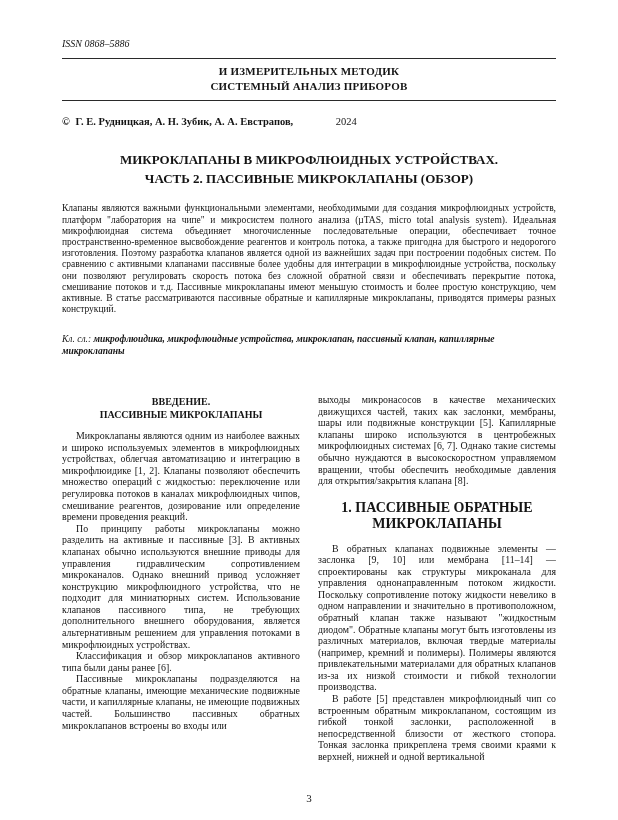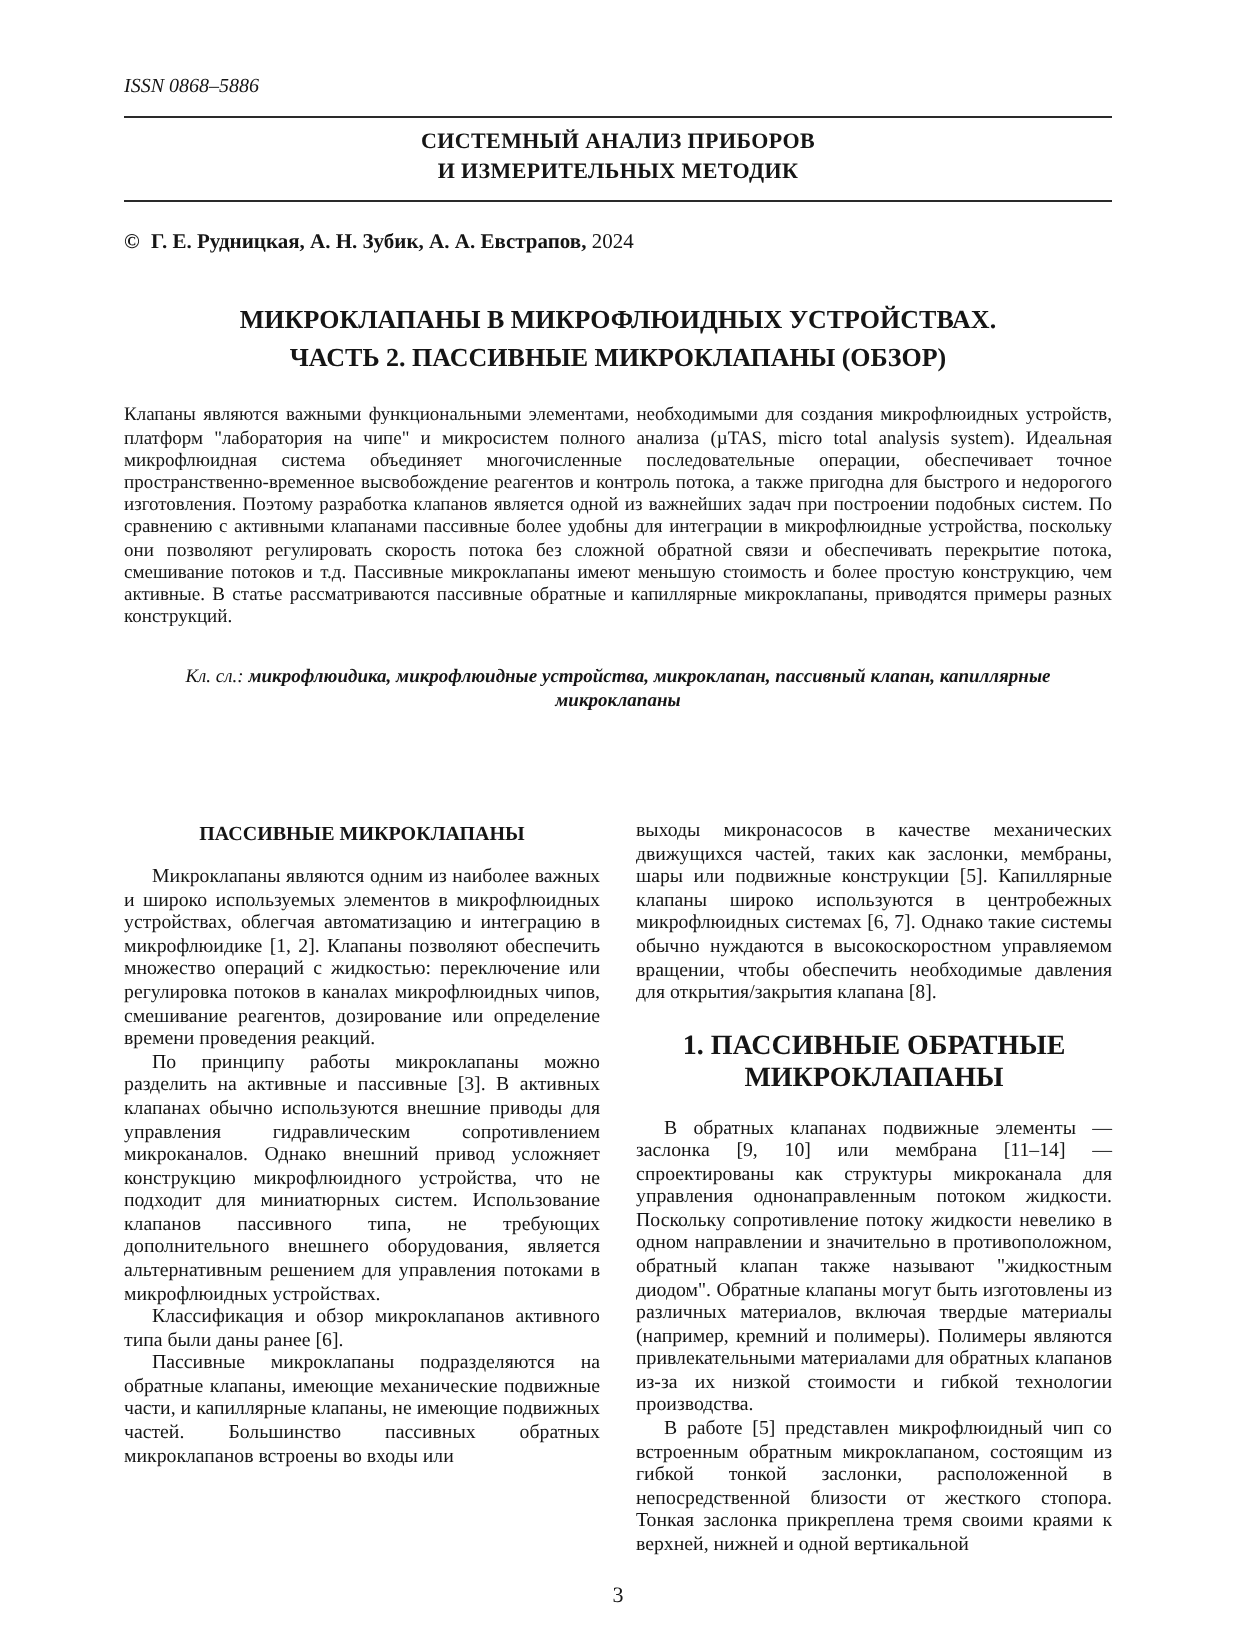--- a/index.html
+++ b/index.html
@@ -46,40 +46,40 @@
     font-style: italic;
     font-size: 10px;
     margin-bottom: 22px;
   }
   .byline {
     font-size: 10.5px;
     margin-bottom: 24px;
   }
   .byline .cc { font-weight: bold; margin-right: 3px; }
   .byline .authors { font-weight: bold; margin-top: 16px; }
-  .byline .year { font-weight: normal; }
+  .byline .year { font-weight: normal; margin-left: 40px; }
   .title {
     text-align: center;
     font-weight: bold;
     font-size: 13px;
     line-height: 1.45;
     margin-bottom: 15px;
   }
   .abstract {
     font-size: 9.5px;
     line-height: 1.18;
     text-align: justify;
     margin-bottom: 19px;
   }
   .keywords {
     font-size: 9.5px;
     line-height: 1.25;
     font-style: italic;
-    margin-bottom: 52px;
-    text-align: center;
+    margin-bottom: 36px;
+    text-align: left;
   }
   .keywords .kw-label { font-weight: normal; }
   .keywords .kw-text { font-weight: bold; }
   
   .columns {
     display: flex;
     gap: 18px;
     flex: 1 1 auto;
   }
   .col {
@@ -113,22 +113,22 @@
 </head>
 <body>
 
 <div class="page">
 
   <div class="top-line">
     <span>ISSN 0868–5886</span>
   </div>
 
   <div class="banner">
+    <div>И ИЗМЕРИТЕЛЬНЫХ МЕТОДИК</div>
     <div>СИСТЕМНЫЙ АНАЛИЗ ПРИБОРОВ</div>
-    <div>И ИЗМЕРИТЕЛЬНЫХ МЕТОДИК</div>
   </div>
 
 
   <div class="byline">
     <span class="cc">©</span>
     <span class="authors">Г. Е. Рудницкая, А. Н. Зубик, А. А. Евстрапов,</span>
     <span class="year">2024</span>
   </div>
 
   <div class="title">
@@ -140,20 +140,21 @@
 
   <div class="keywords">
     <span class="kw-label">Кл. сл.:</span>
     <span class="kw-text">микрофлюидика, микрофлюидные устройства, микроклапан, пассивный клапан, капиллярные микроклапаны</span>
   </div>
 
   <div class="columns">
 
     <div class="col">
       <div class="col-heading">
+        <div>ВВЕДЕНИЕ.</div>
         <div>ПАССИВНЫЕ МИКРОКЛАПАНЫ</div>
       </div>
       <p>Микроклапаны являются одним из наиболее важных и широко используемых элементов в микрофлюидных устройствах, облегчая автоматизацию и интеграцию в микрофлюидике [1, 2]. Клапаны позволяют обеспечить множество операций с жидкостью: переключение или регулировка потоков в каналах микрофлюидных чипов, смешивание реагентов, дозирование или определение времени проведения реакций.</p>
       <p>По принципу работы микроклапаны можно разделить на активные и пассивные [3]. В активных клапанах обычно используются внешние приводы для управления гидравлическим сопротивлением микроканалов. Однако внешний привод усложняет конструкцию микрофлюидного устройства, что не подходит для миниатюрных систем. Использование клапанов пассивного типа, не требующих дополнительного внешнего оборудования, является альтернативным решением для управления потоками в микрофлюидных устройствах.</p>
       <p>Классификация и обзор микроклапанов активного типа были даны ранее [6].</p>
       <p>Пассивные микроклапаны подразделяются на обратные клапаны, имеющие механические подвижные части, и капиллярные клапаны, не имеющие подвижных частей. Большинство пассивных обратных микроклапанов встроены во входы или</p>
     </div>
 
     <div class="col">
       <p class="no-indent">выходы микронасосов в качестве механических движущихся частей, таких как заслонки, мембраны, шары или подвижные конструкции [5]. Капиллярные клапаны широко используются в центробежных микрофлюидных системах [6, 7]. Однако такие системы обычно нуждаются в высокоскоростном управляемом вращении, чтобы обеспечить необходимые давления для открытия/закрытия клапана [8].</p>

